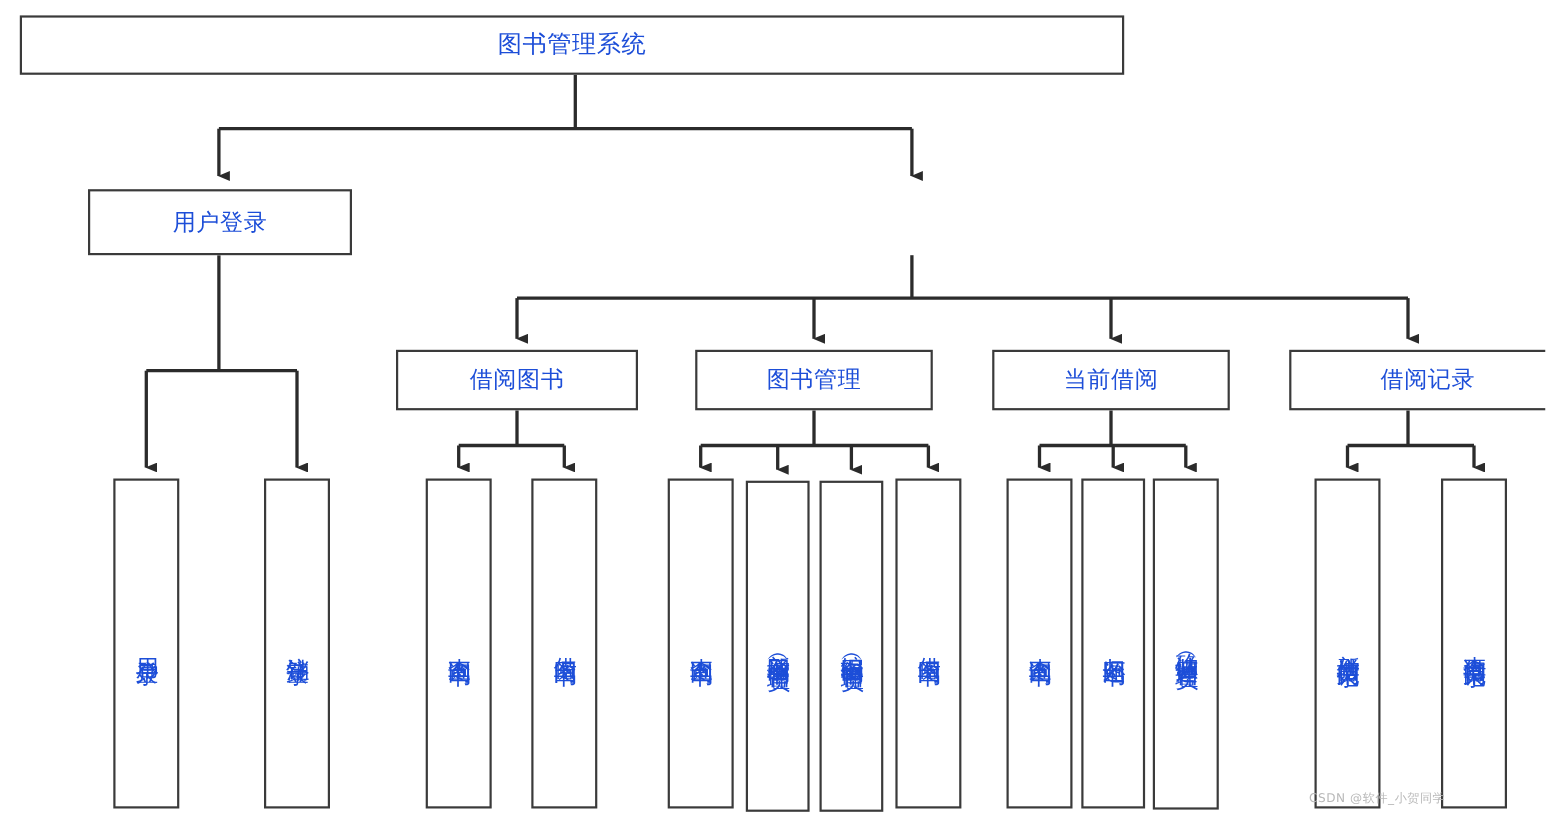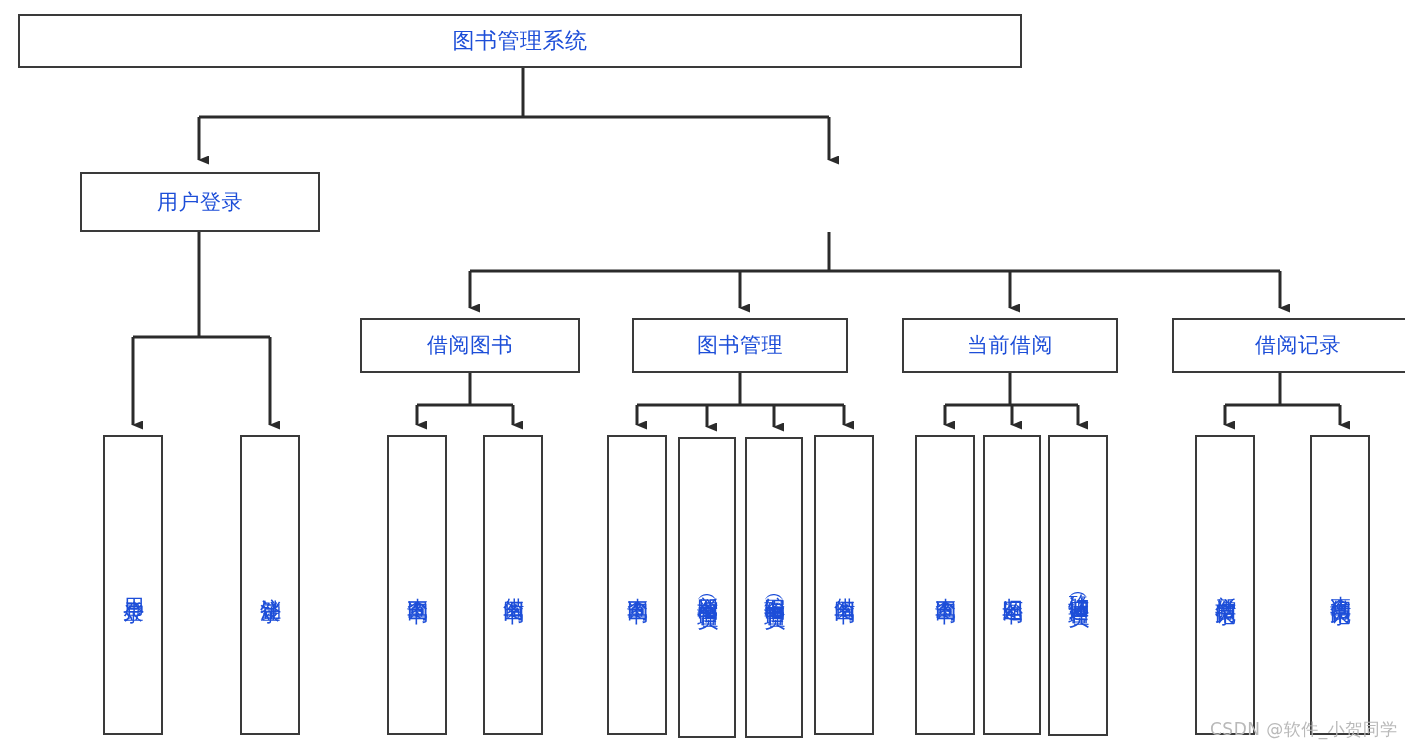--- a/index.html
+++ b/index.html
@@ -61,26 +61,25 @@
     writing-mode: vertical-rl;
     text-orientation: upright;
     font-size: 21px;
     line-height: 1.22;
     letter-spacing: 2px;
     white-space: pre-line;
     max-height: 100%;
   }
   .watermark {
     position: absolute;
-    font-size: 17px;
+    font-size: 11px;
     color: #b9b9b9;
     white-space: nowrap;
     letter-spacing: 0.5px;
     user-select: none;
-    margin-left: 20px;
   }
 </style>
 </head>
 <body>
 
 <div id="diagram-root">
 
   <svg id="edge-layer" viewBox="0 0 1405 747" width="1405" height="747" xmlns="http://www.w3.org/2000/svg">
     <defs>
       <marker id="arrowhead" markerWidth="9" markerHeight="11" refX="4.5" refY="10" orient="auto" markerUnits="userSpaceOnUse">

